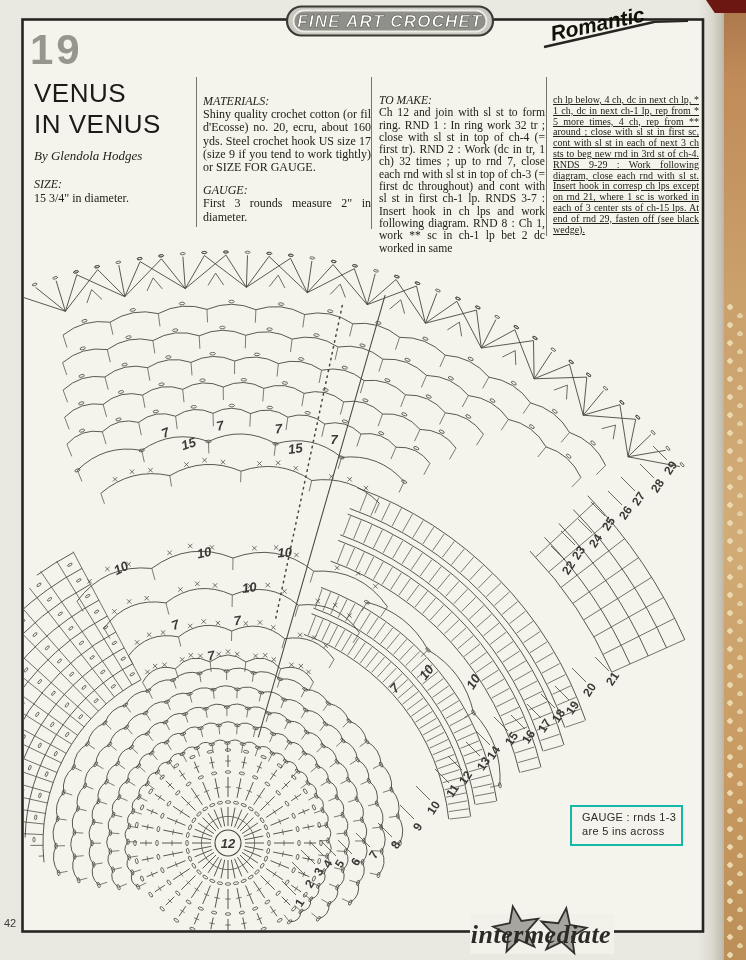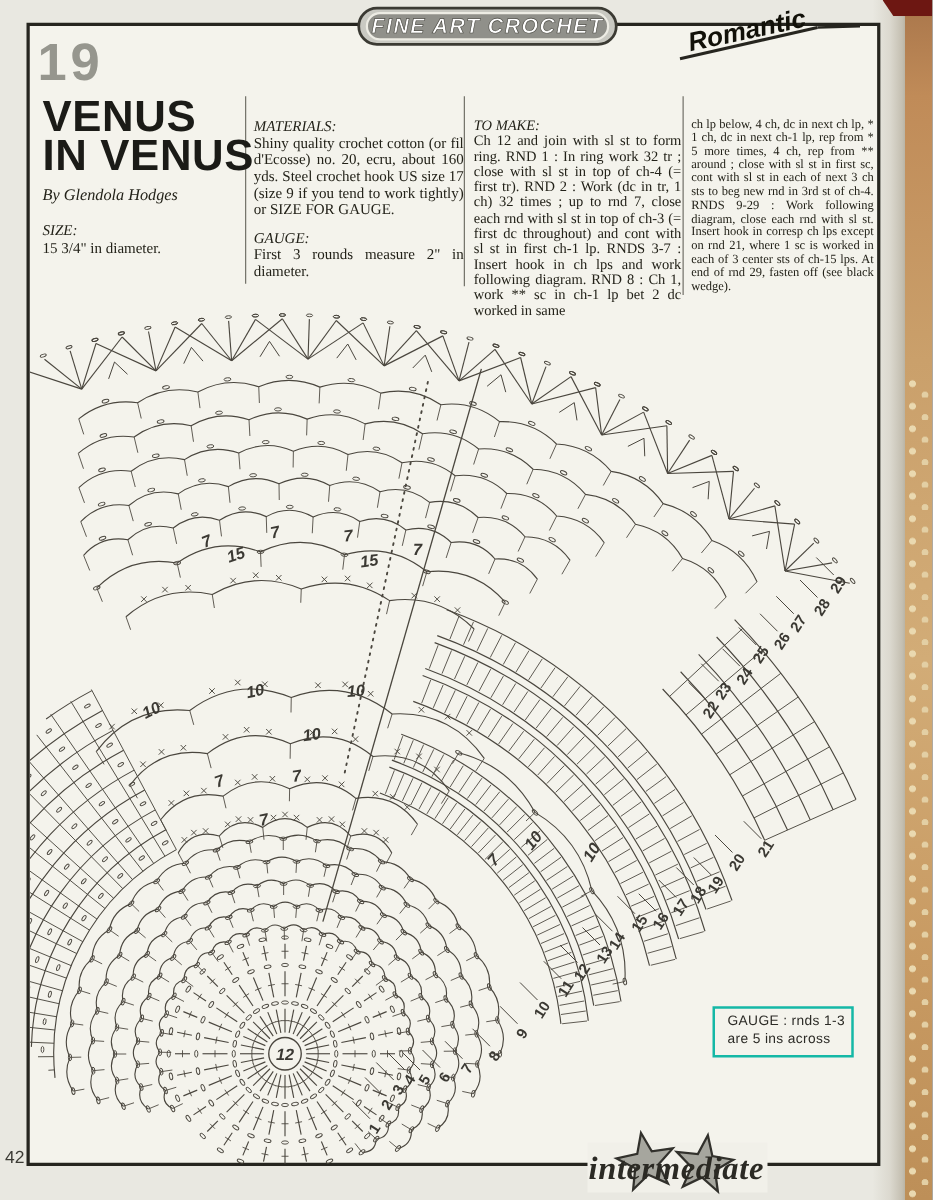--- a/index.html
+++ b/index.html
@@ -12,37 +12,37 @@
   .lace{position:absolute;top:300px;right:0;width:22px;height:660px;
     background-image:radial-gradient(circle at 6px 7px,#ead9b0 0 2.5px,rgba(0,0,0,0) 3px),
                      radial-gradient(circle at 16px 16px,#e3cfa4 0 2.5px,rgba(0,0,0,0) 3px);
     background-size:20px 18px;}
   .maroon{position:absolute;top:0;right:0;width:40px;height:13px;background:#6d1712;
     clip-path:polygon(0 0,100% 0,100% 100%,22% 100%);}
   svg.chrome{position:absolute;left:0;top:0;width:746px;height:960px;}
   .badge{position:absolute;left:30px;top:26px;font-family:"Liberation Sans",sans-serif;
     font-weight:bold;font-size:42px;letter-spacing:3px;color:#96968e;}
   .title{position:absolute;left:34px;top:78px;font-family:"Liberation Sans",sans-serif;
-    font-weight:bold;font-size:35px;line-height:31px;letter-spacing:.5px;color:#1b1b17;}
+    font-weight:normal;font-size:26px;line-height:31px;letter-spacing:.5px;color:#1b1b17;}
   .byline{position:absolute;left:34px;top:148px;font-style:italic;font-size:13px;text-align:center;}
   .sizehead{position:absolute;left:34px;top:177px;font-style:italic;font-size:12px;}
   .sizetext{position:absolute;left:34px;top:191px;font-size:12px;}
   .col{position:absolute;top:77px;text-align:justify;margin-top:18px;}
   .col .hd{font-style:italic;}
   .col-materials{left:203px;width:168px;font-size:12px;line-height:13.2px;}
   .col-materials .gap{height:10px;}
   .col-tomake{left:379px;width:166px;font-size:11.6px;line-height:12.3px;}
-  .col-cont{left:553px;width:146px;font-size:10px;line-height:10.8px;}
+  .col-cont{left:553px;width:146px;font-size:10px;line-height:10.8px;text-decoration:underline;}
   svg.doily{position:absolute;left:24px;top:238px;width:680px;height:694px;
     font-family:"Liberation Sans",sans-serif;}
   .gaugebox{position:absolute;left:570px;top:805px;width:99px;height:34px;border:2px solid #14b8a6;
     padding:3px 0 0 10px;font-family:"Liberation Sans",sans-serif;font-size:11px;line-height:14px;
     letter-spacing:.3px;color:#2c2b26;background:#f4f3ec;}
   .pagenum{position:absolute;left:4px;top:917px;font-family:"Liberation Sans",sans-serif;
-    font-size:14px;color:#3c3b35;}
+    font-size:11px;color:#3c3b35;}
 </style>
 </head>
 <body>
 
 <div class="canvas">
 
   <div class="pageshadow"></div>
   <div class="strip"></div>
   <div class="lace"></div>
   <div class="maroon"></div>

